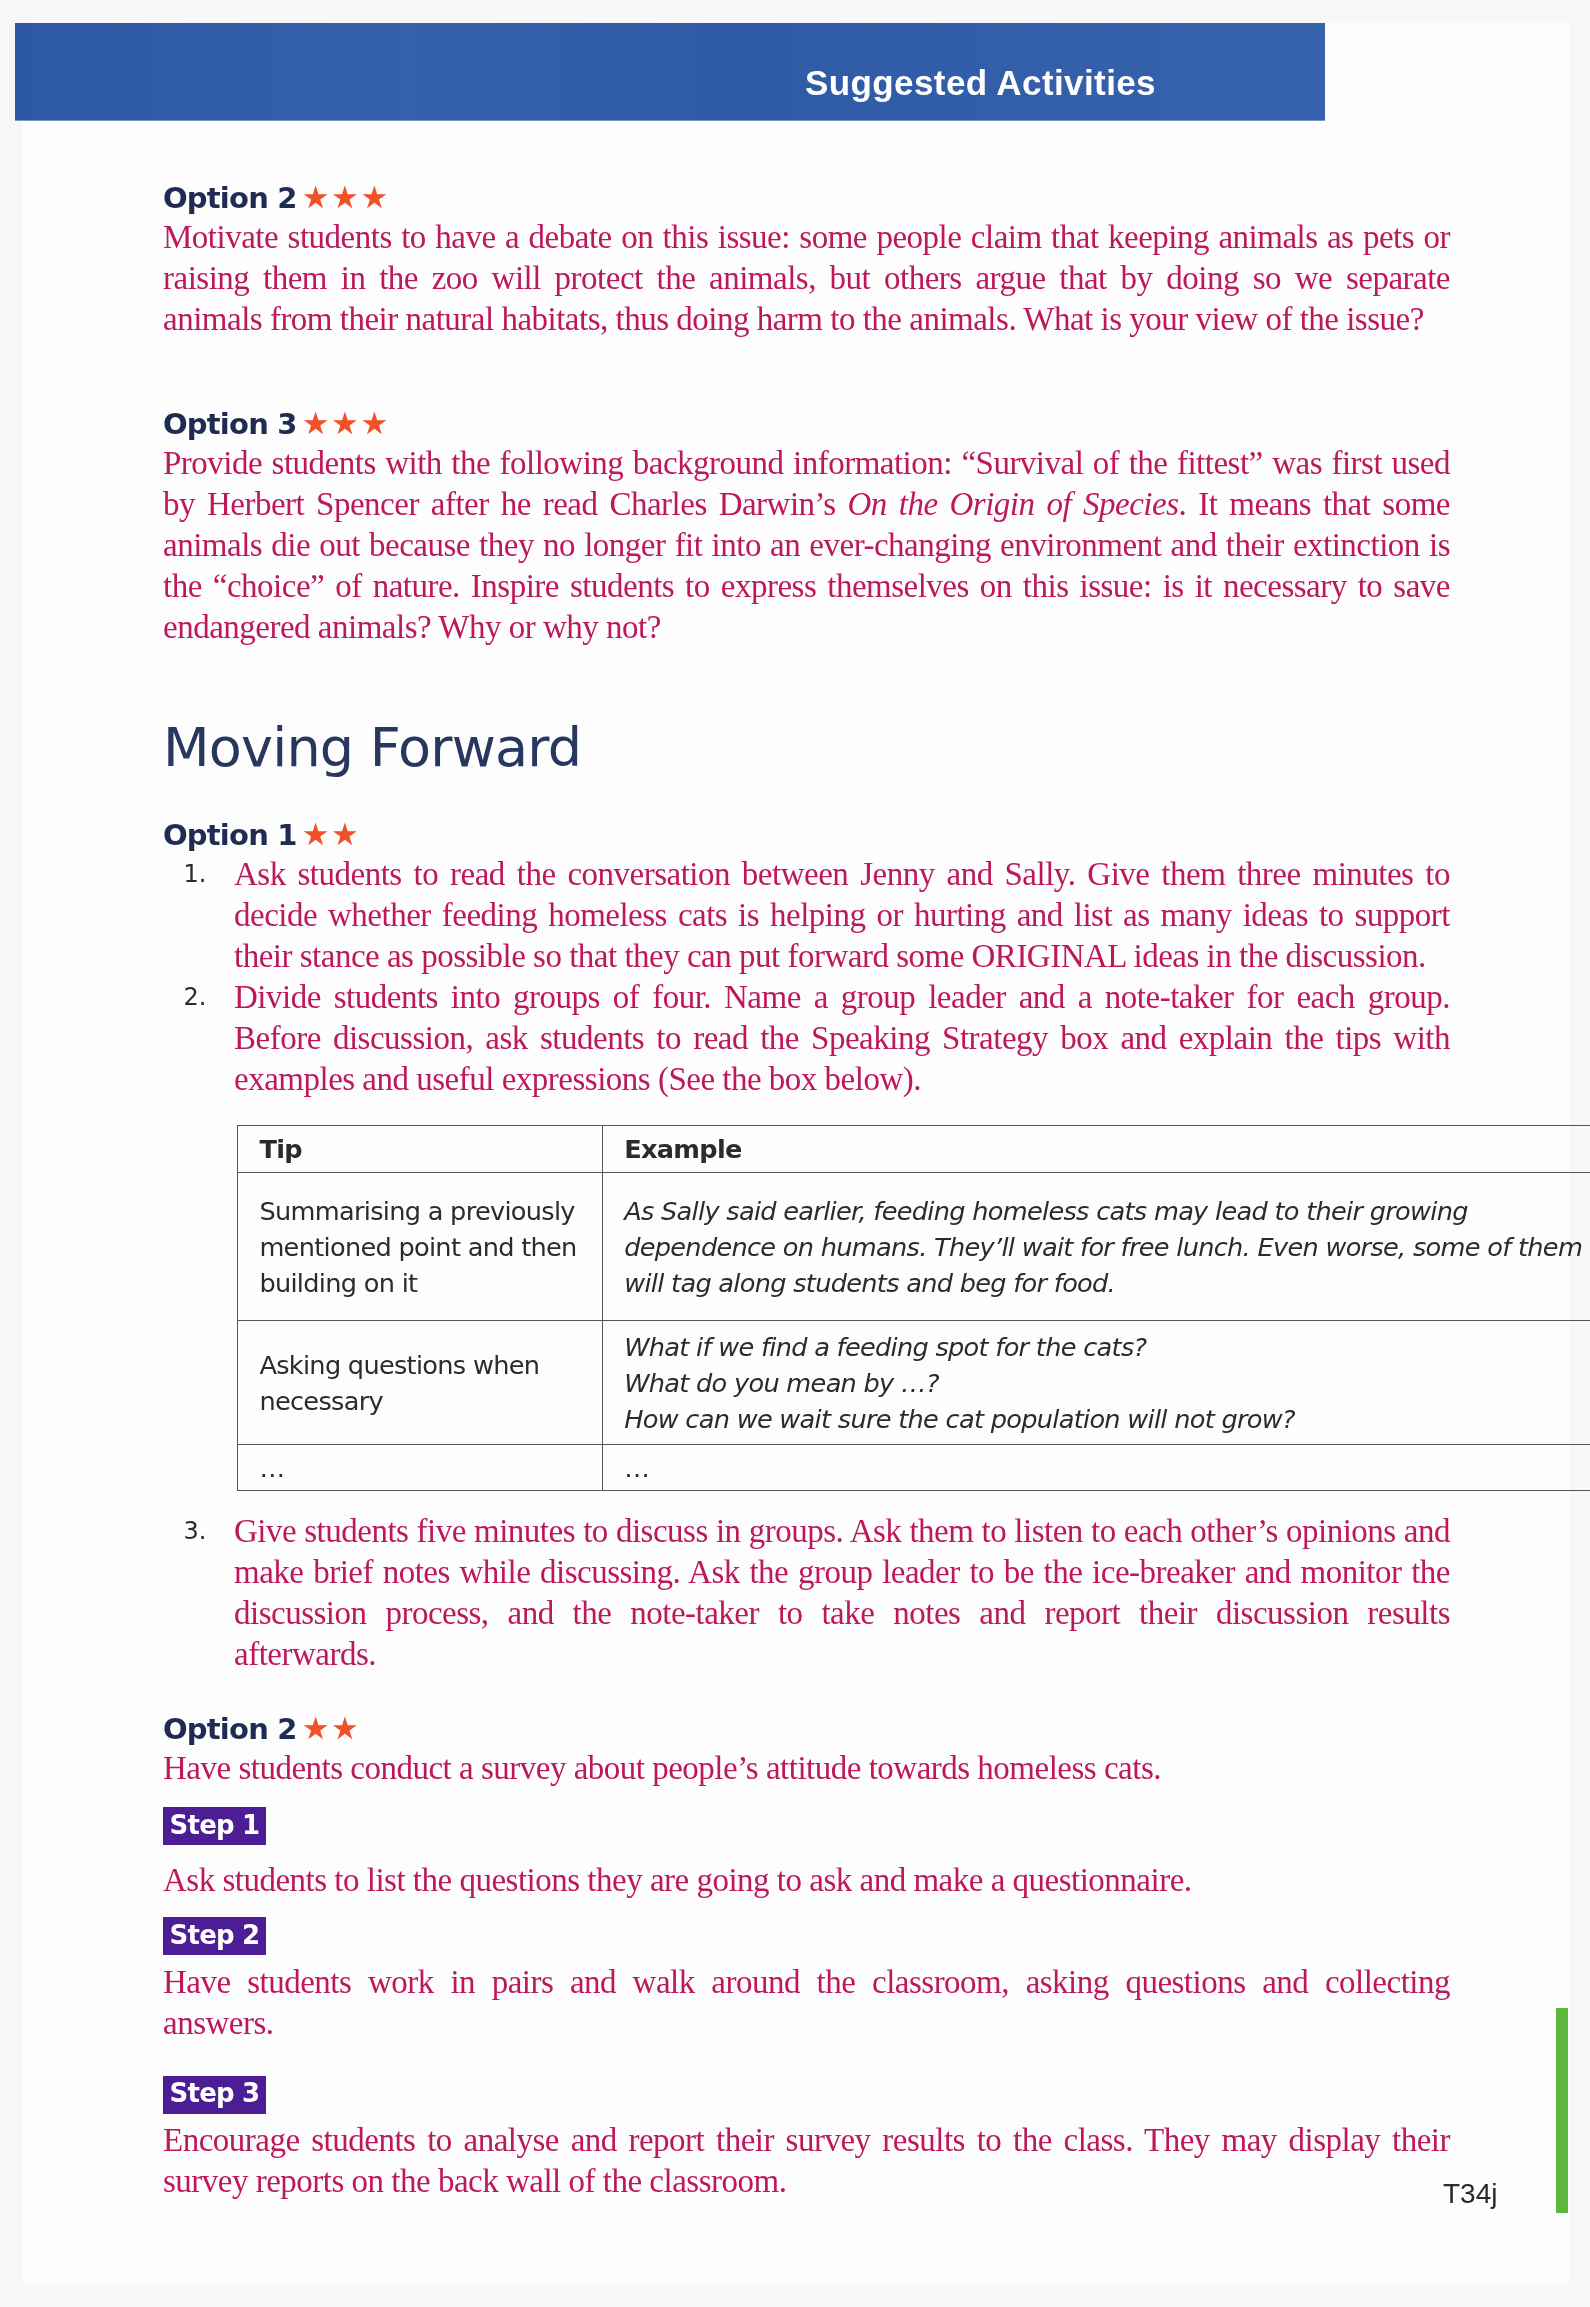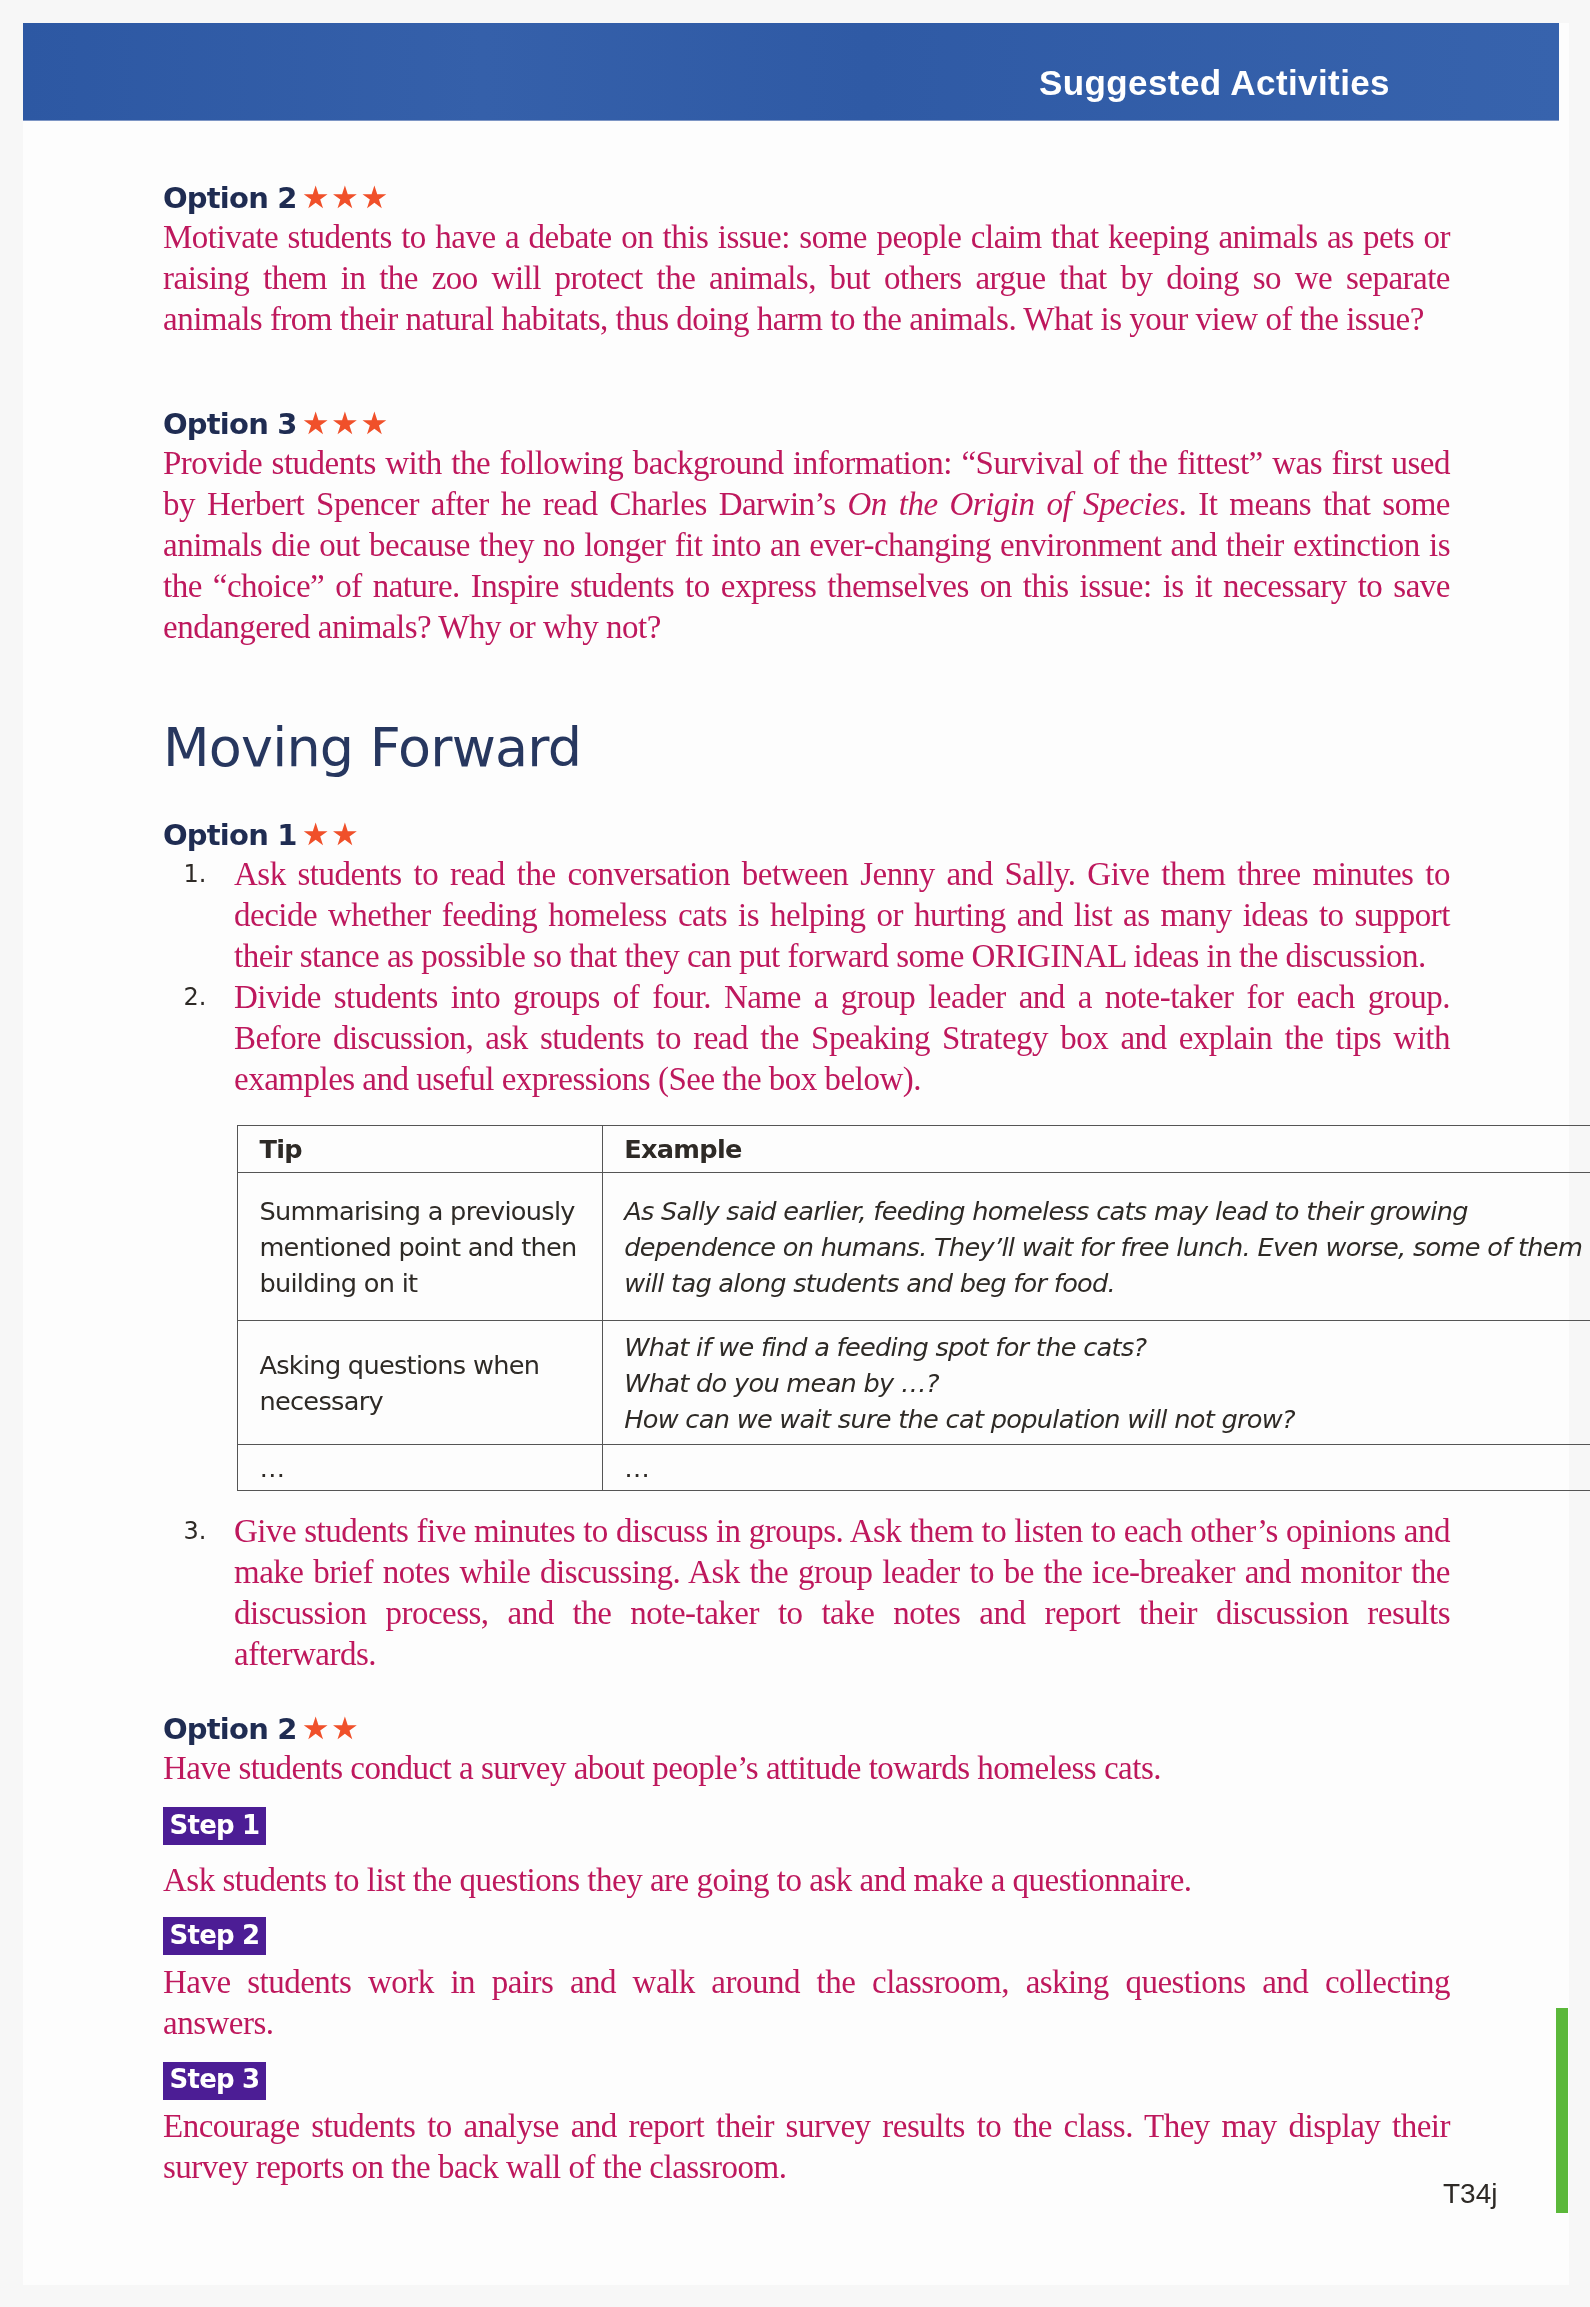--- a/index.html
+++ b/index.html
@@ -7,21 +7,21 @@
     width: 1590px; height: 2307px; position: relative;
     background: #f7f7f7; overflow: hidden;
     font-family: "Liberation Sans", "DejaVu Sans", sans-serif;
     color: #2e2a26;
   }
   .page {
     position: absolute; left: 23px; top: 23px; width: 1546px; height: 2262px;
     background: #fdfdfd;
   }
   .banner {
-    position: absolute; left: 23px; top: 23px; width: 1536px; height: 97px;
+    position: absolute; left: 15px; top: 23px; width: 1310px; height: 97px;
     background: linear-gradient(90deg, #2d58a3 0%, #3560aa 30%, #2f5aa5 55%, #3763ad 100%);
     border-bottom: 1.6px solid #7d96c5;
     text-align: center;
   }
   .banner-title {
     position: absolute; right: 169px; top: 40px;
     color: #ffffff; font-weight: bold; font-size: 35px; letter-spacing: 0.4px;
     font-family: "Liberation Sans", "DejaVu Sans", sans-serif;
   }
   .content { position: absolute; left: 163px; width: 1287px; }
@@ -160,21 +160,21 @@
   <p class="para">Have students conduct a survey about people’s attitude towards homeless cats.</p>
 
   <div style="margin-top:18px;">
     <span class="step-badge">Step 1</span>
     <p class="para" style="margin-top:15px;">Ask students to list the questions they are going to ask and make a questionnaire.</p>
   </div>
   <div style="margin-top:16.5px;">
     <span class="step-badge">Step 2</span>
     <p class="para" style="margin-top:6.6px;">Have students work in pairs and walk around the classroom, asking questions and collecting answers.</p>
   </div>
-  <div style="margin-top:18px;">
+  <div style="margin-top:32px;">
     <span class="step-badge">Step 3</span>
     <p class="para" style="margin-top:6.6px;">Encourage students to analyse and report their survey results to the class. They may display their survey reports on the back wall of the classroom.</p>
   </div>
 </div>
 
 <div class="green-bar"></div>
 <div class="page-num">T34j</div>
 
 
 </body></html>

